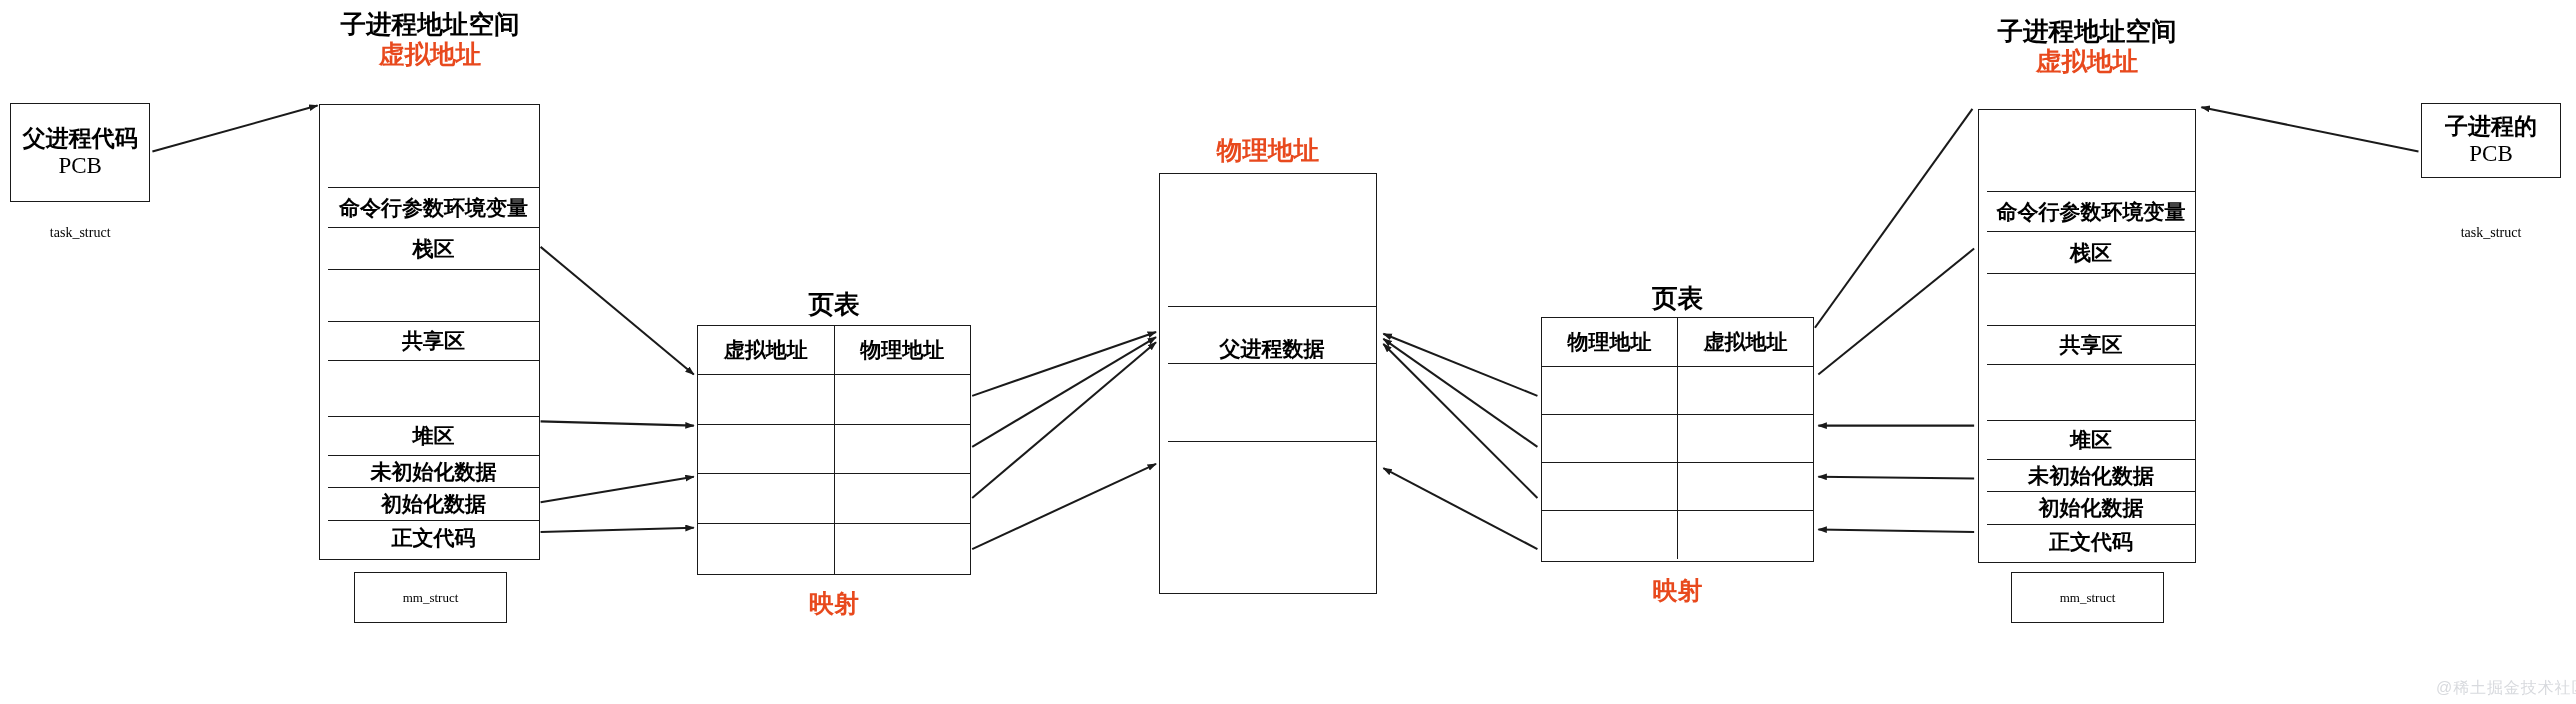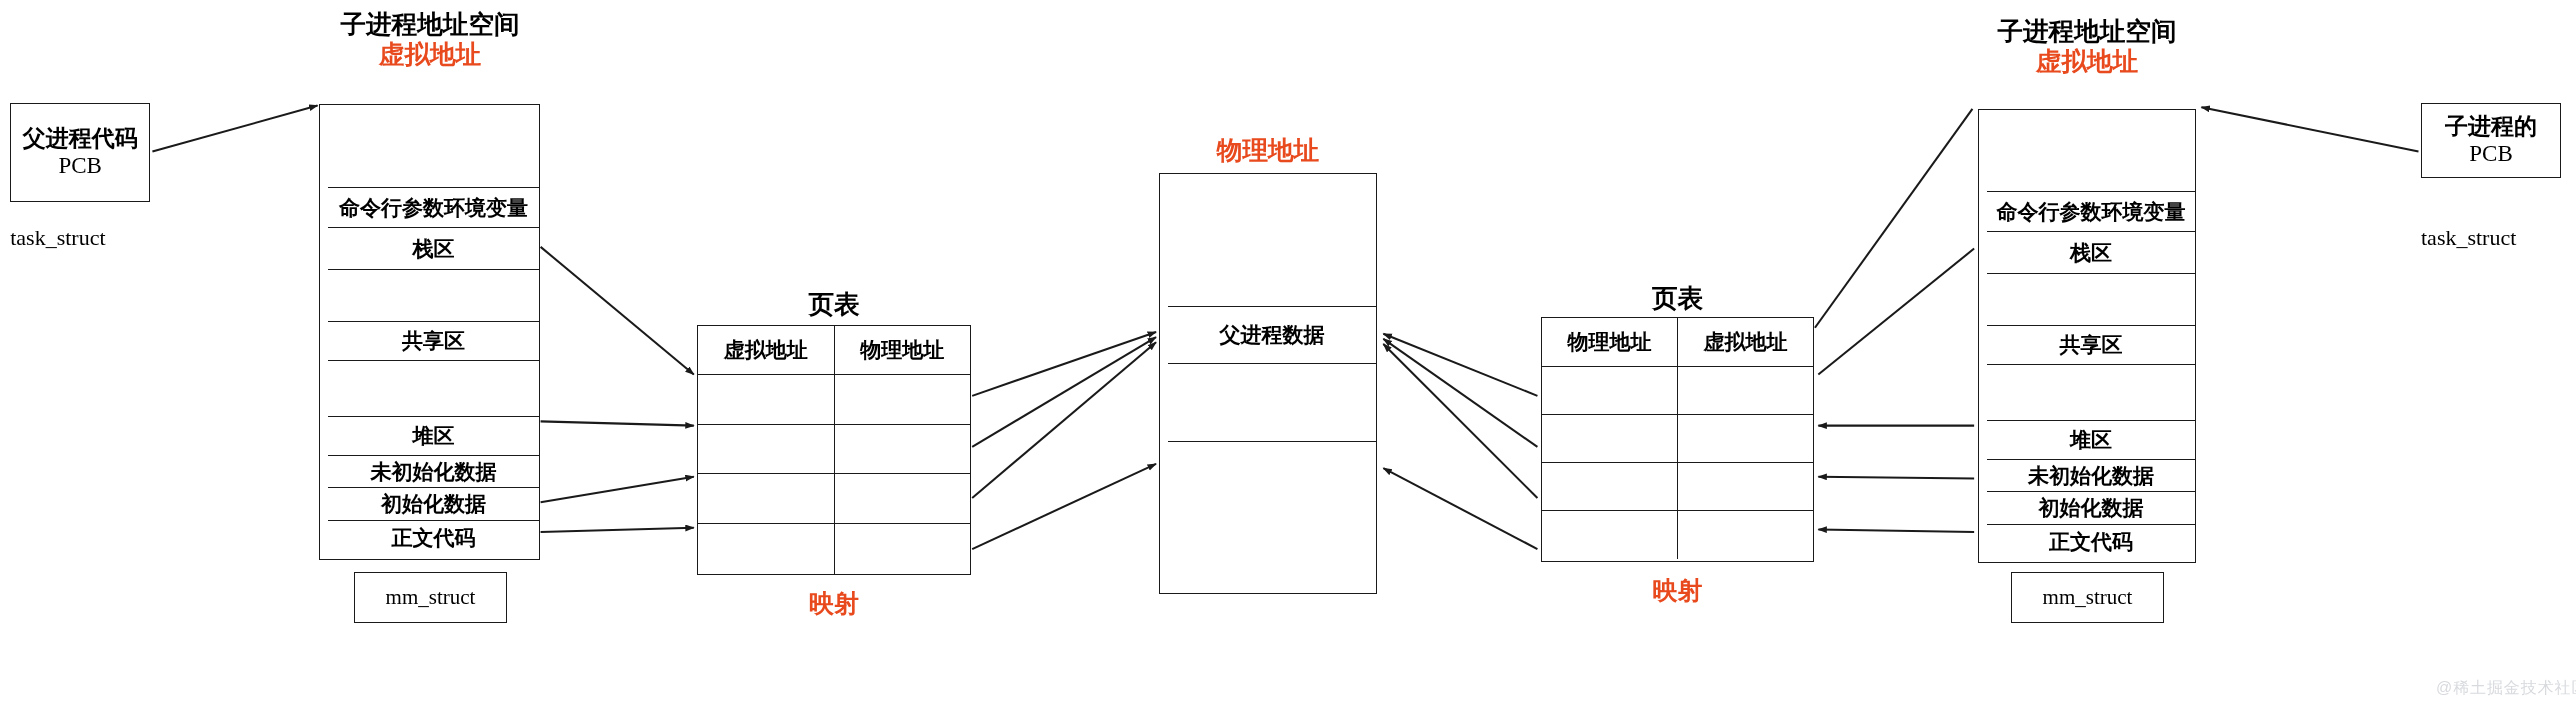--- a/index.html
+++ b/index.html
@@ -2,21 +2,21 @@
 <html style="font-size:13.6px"><head>
 <meta charset="utf-8">
 <style>
   html,body{margin:0;padding:0;background:#ffffff;}
   body{width:2576px;height:704px;position:relative;overflow:hidden;
        font-family:"Liberation Serif","DejaVu Serif",serif;color:#000;}
   svg.lines{position:absolute;left:0;top:0;width:2576px;height:704px;pointer-events:none;}
 
   .title{position:absolute;text-align:center;font-size:25.6px;font-weight:700;white-space:nowrap;}
   .title.red{color:#e8491d;}
-  .caption{position:absolute;font-size:22px;white-space:nowrap;
+  .caption{position:absolute;text-align:center;font-size:14px;white-space:nowrap;
            font-family:"Liberation Serif","DejaVu Serif",serif;}
   .redlabel{position:absolute;text-align:center;font-size:25px;font-weight:700;color:#e8491d;white-space:nowrap;}
 
   .box{position:absolute;border:1.7px solid #1a1a1a;background:#fff;box-sizing:border-box;}
   .pcb{display:flex;flex-direction:column;align-items:center;justify-content:center;
        font-size:23px;line-height:1.15;}
   .pcb .l1{font-weight:700;}
   .pcb .l2{font-family:"Liberation Serif","DejaVu Serif",serif;}
 
   .memblock{position:absolute;border:1.7px solid #1a1a1a;box-sizing:border-box;background:#fff;
@@ -29,21 +29,21 @@
   .ptable{position:absolute;border:1.7px solid #1a1a1a;box-sizing:border-box;background:#fff;
           display:flex;flex-direction:column;}
   .ptrow{display:flex;border-bottom:1.7px solid #1a1a1a;box-sizing:border-box;}
   .ptrow:last-child{border-bottom:none;}
   .ptcell{flex:1;display:flex;align-items:center;justify-content:center;
           border-right:1.7px solid #1a1a1a;box-sizing:border-box;font-size:21px;font-weight:700;
           white-space:nowrap;}
   .ptcell:last-child{border-right:none;}
 
   .mmbox{position:absolute;border:1.7px solid #1a1a1a;box-sizing:border-box;background:#fff;
-         display:flex;align-items:center;justify-content:center;font-size:21px;
+         display:flex;align-items:center;justify-content:center;font-size:13px;
          font-family:"Liberation Serif","DejaVu Serif",serif;}
 
   .watermark{position:absolute;font-size:16px;color:#d8dade;white-space:nowrap;letter-spacing:0.9px;
              font-family:"Liberation Sans","DejaVu Sans",sans-serif;}
 </style>
 </head>
 <body>
 
 <svg class="lines" viewBox="0 0 3024 827">
   <defs>
@@ -147,21 +147,21 @@
       <div class="ptcell"></div>
     </div>
   </div>
 <div class="redlabel" style="left:697px;top:587px;width:274px;">映射</div>
 
 <div class="title red" style="left:1159px;top:133px;width:218px;">物理地址</div>
 <div class="memblock" id="phys-block" style="left:1159px;top:173px;width:218px;height:421px;">
     <div class="memrow" style="height: 133px;">
       <span></span>
     </div>
-    <div class="memrow" style="height: 57px;">
+    <div class="memrow" style="height: 57px; align-items: flex-end;">
       <span>父进程数据</span>
     </div>
     <div class="memrow" style="height: 78px;">
       <span></span>
     </div>
     <div class="memrow" style="height: 94px;">
       <span></span>
     </div>
   </div>
 

